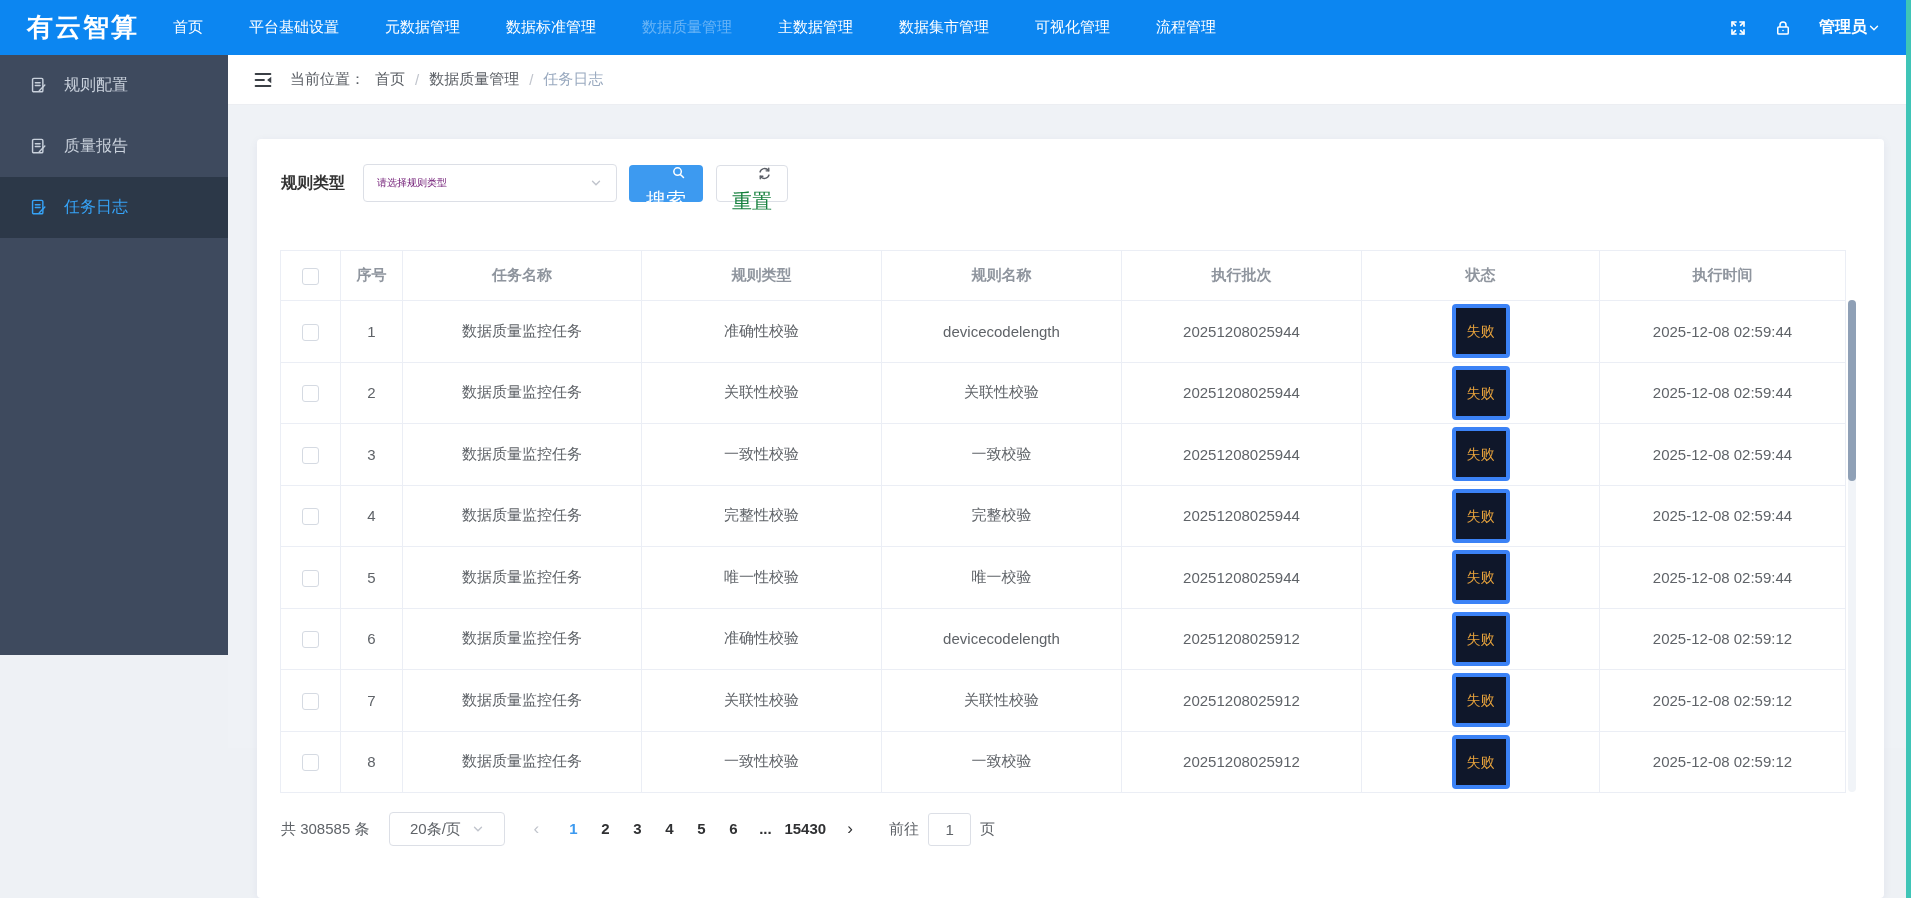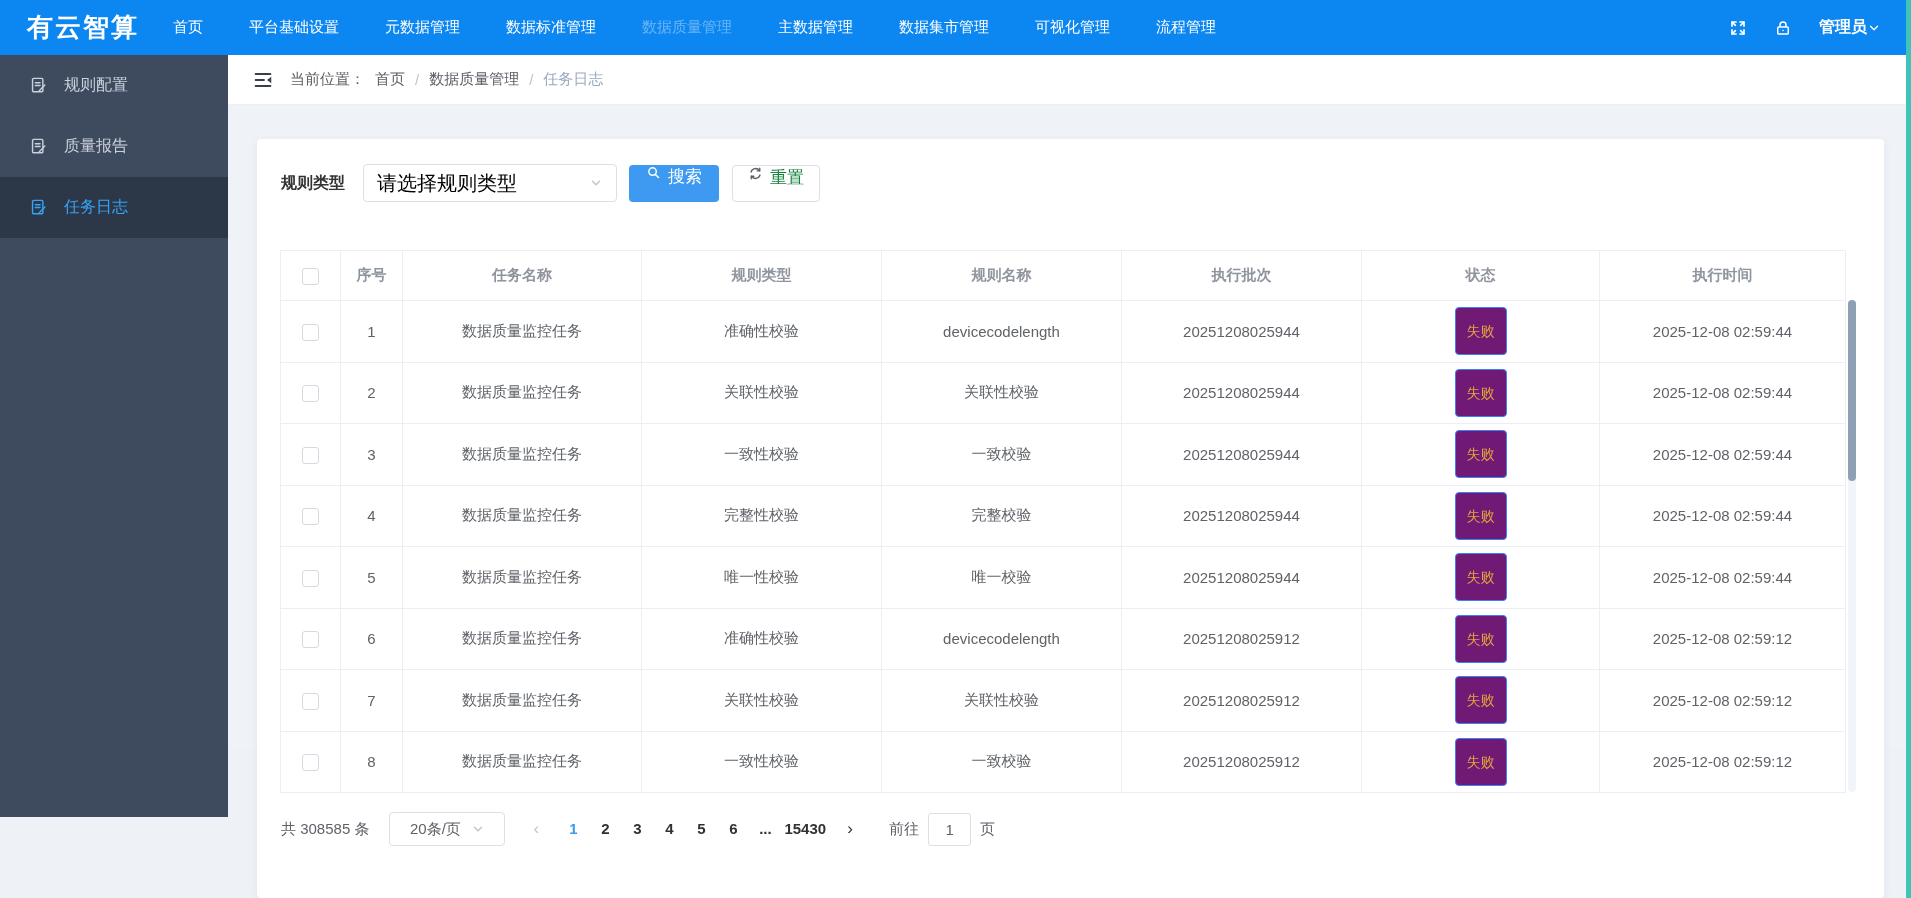--- a/index.html
+++ b/index.html
@@ -13,21 +13,21 @@
     padding-left:27px; margin-right:34px; white-space:nowrap; }
   .nav-menu { display:flex; align-items:center; gap:46px; }
   .nav-item { color:#ffffff; font-size:15px; cursor:pointer; white-space:nowrap; }
   .nav-item.active { color:rgba(255,255,255,0.38); }
   .nav-right { margin-left:auto; display:flex; align-items:center; gap:27px; padding-right:30px; }
   .nav-icon { width:18px; height:18px; display:inline-flex; cursor:pointer; }
   .nav-user { display:flex; align-items:center; gap:0; color:#fff; font-size:16px;
     font-weight:bold; cursor:pointer; }
 
   
-  .sidebar { position:absolute; top:55px; left:0; width:228px; height:762px; background:#3e4a5e; z-index:10; }
+  .sidebar { position:absolute; top:55px; left:0; width:228px; height:600px; background:#3e4a5e; z-index:10; }
   .side-item { height:61px; display:flex; align-items:center; gap:16px; padding-left:29px;
     color:#c9d1dc; font-size:16px; cursor:pointer; }
   .side-item.active { background:#2c3848; color:#36a3f7; }
   .side-icon { width:19px; height:19px; display:inline-flex; }
   .side-icon svg { stroke:currentColor; }
 
   
   .main { position:absolute; left:228px; top:55px; width:1683px; height:843px; }
   .pageheader { height:50px; background:#fff; border-bottom:1px solid #eceef2;
     display:flex; align-items:center; gap:16px; padding-left:24px; }
@@ -40,38 +40,38 @@
   .content { position:absolute; top:50px; left:0; width:1683px; height:643px; background:#eff2f6; }
   .card { position:absolute; left:29px; top:34px; width:1627px; height:759px;
     background:#fff; border-radius:4px; box-shadow:0 2px 10px rgba(15,35,95,.06); }
 
   
   .filter-row { position:absolute; top:25px; left:24px; display:flex; align-items:center; }
   .filter-label { font-size:16px; font-weight:bold; color:#333; margin-right:18px; }
   .select { width:254px; height:38px; border:1px solid #dcdfe6; border-radius:4px;
     display:flex; align-items:center; justify-content:space-between; padding:0 13px;
     background:#fff; cursor:pointer; }
-  .select .ph { color:#000000; font-size:20px; }
+  .select .ph { color:#701a75; font-size:10px; }
   .chev { width:14px; height:14px; display:inline-flex; }
-  .btn { height:37px; border-radius:4px; display:inline-flex; align-items:flex-start; gap:7px;
-    font-size:17px; cursor:pointer; border:none; }
+  .btn { height:37px; border-radius:4px; display:inline-flex; align-items:flex-end; gap:7px;
+    font-size:20px; cursor:pointer; border:none;flex-direction:column; }
   .btn-search { margin-left:12px; padding:0 17px; background:#3d9af0; color:#fff; }
   .btn-reset { margin-left:13px; padding:0 15px; background:#fff; border:1px solid #dcdfe6; color:#15803d; }
   .btn-icon { width:15px; height:15px; display:inline-flex; }
 
   
   .table-wrap { position:absolute; top:111px; left:23px; }
   table { border-collapse:collapse; table-layout:fixed; width:1565px; }
   th, td { border:1px solid #ebeef5; text-align:center; font-size:15px; }
   th { height:50px; color:#8f959e; font-weight:600; background:#fff; }
   td { height:61.5px; color:#5f6368; background:#fff; }
   .checkbox { display:inline-block; width:17px; height:17px; border:1px solid #d5dae2;
     border-radius:3px; background:#fff; vertical-align:middle; cursor:pointer; }
   .badge { display:inline-block; padding:16px 11px; font-size:14px; line-height:1;
-    color:#e6a23c; background:#701a75; border:1px solid #3b82f6; border-radius:4px; }
+    color:#e6a23c; background:#0f172a; border:4px solid #3b82f6; border-radius:4px; }
 
   
   .vscroll { position:absolute; left:1591px; top:161px; width:8px; height:492px;
     background:#f1f4f8; border-radius:4px; }
   .vscroll-thumb { position:absolute; top:0; left:0; width:8px; height:181px;
     background:#8fa0b6; border-radius:4px; cursor:pointer; }
 
   
   .pagination { position:absolute; top:673px; left:24px; display:flex; align-items:center;
     font-size:15px; color:#5f6368; }

